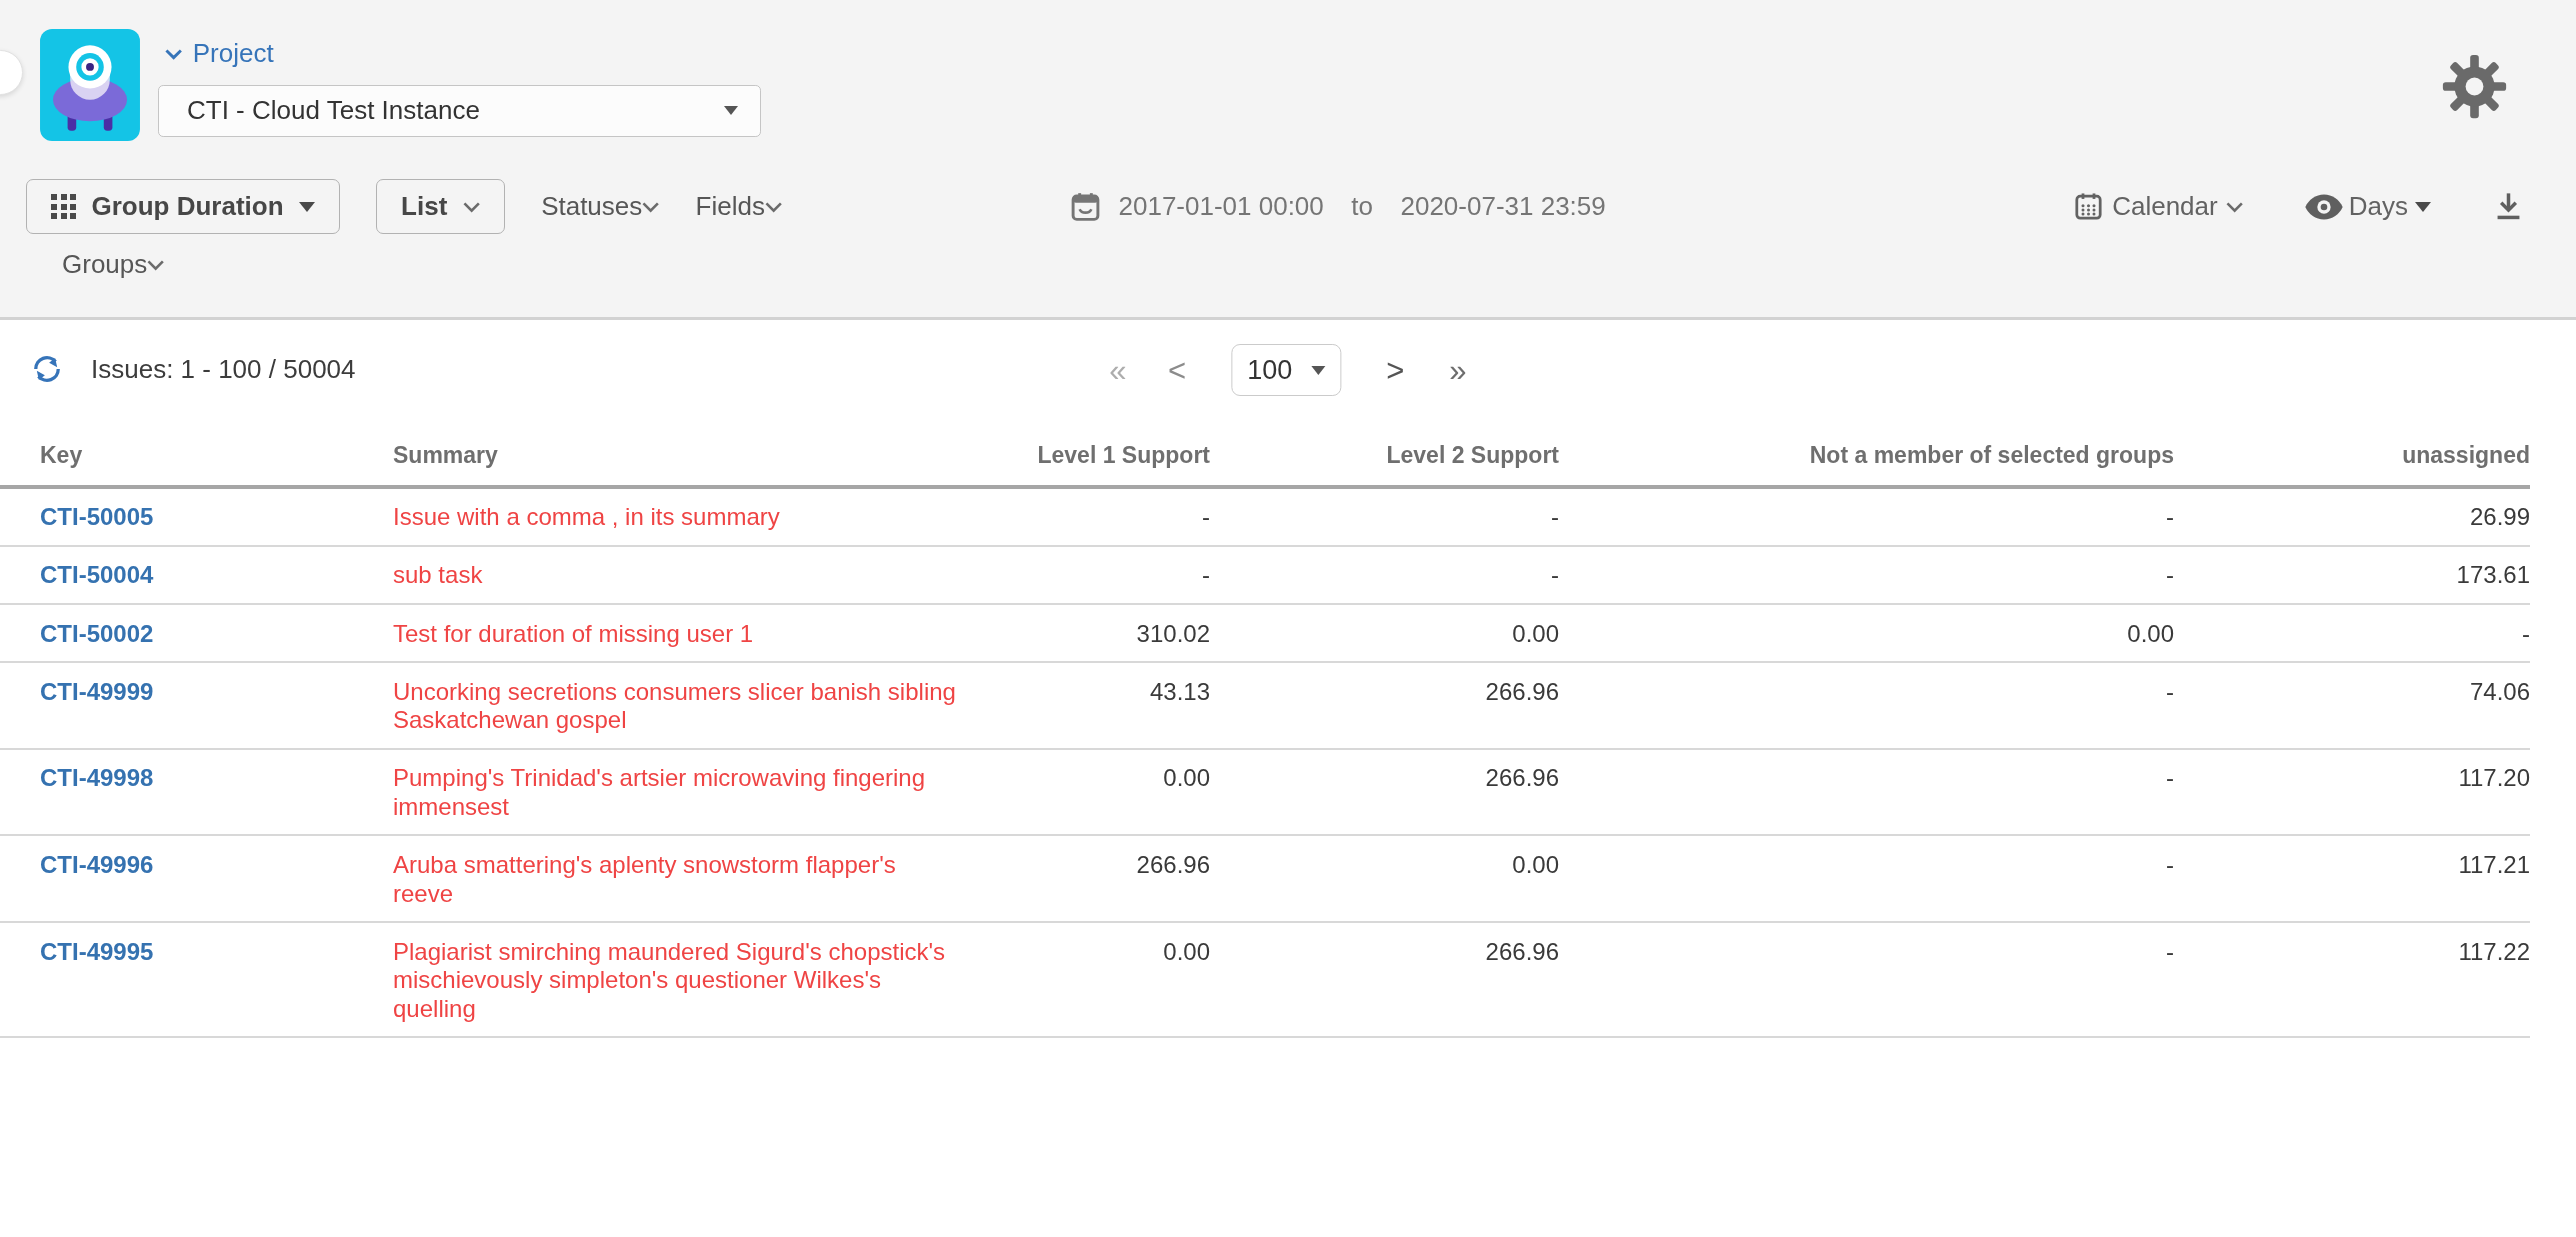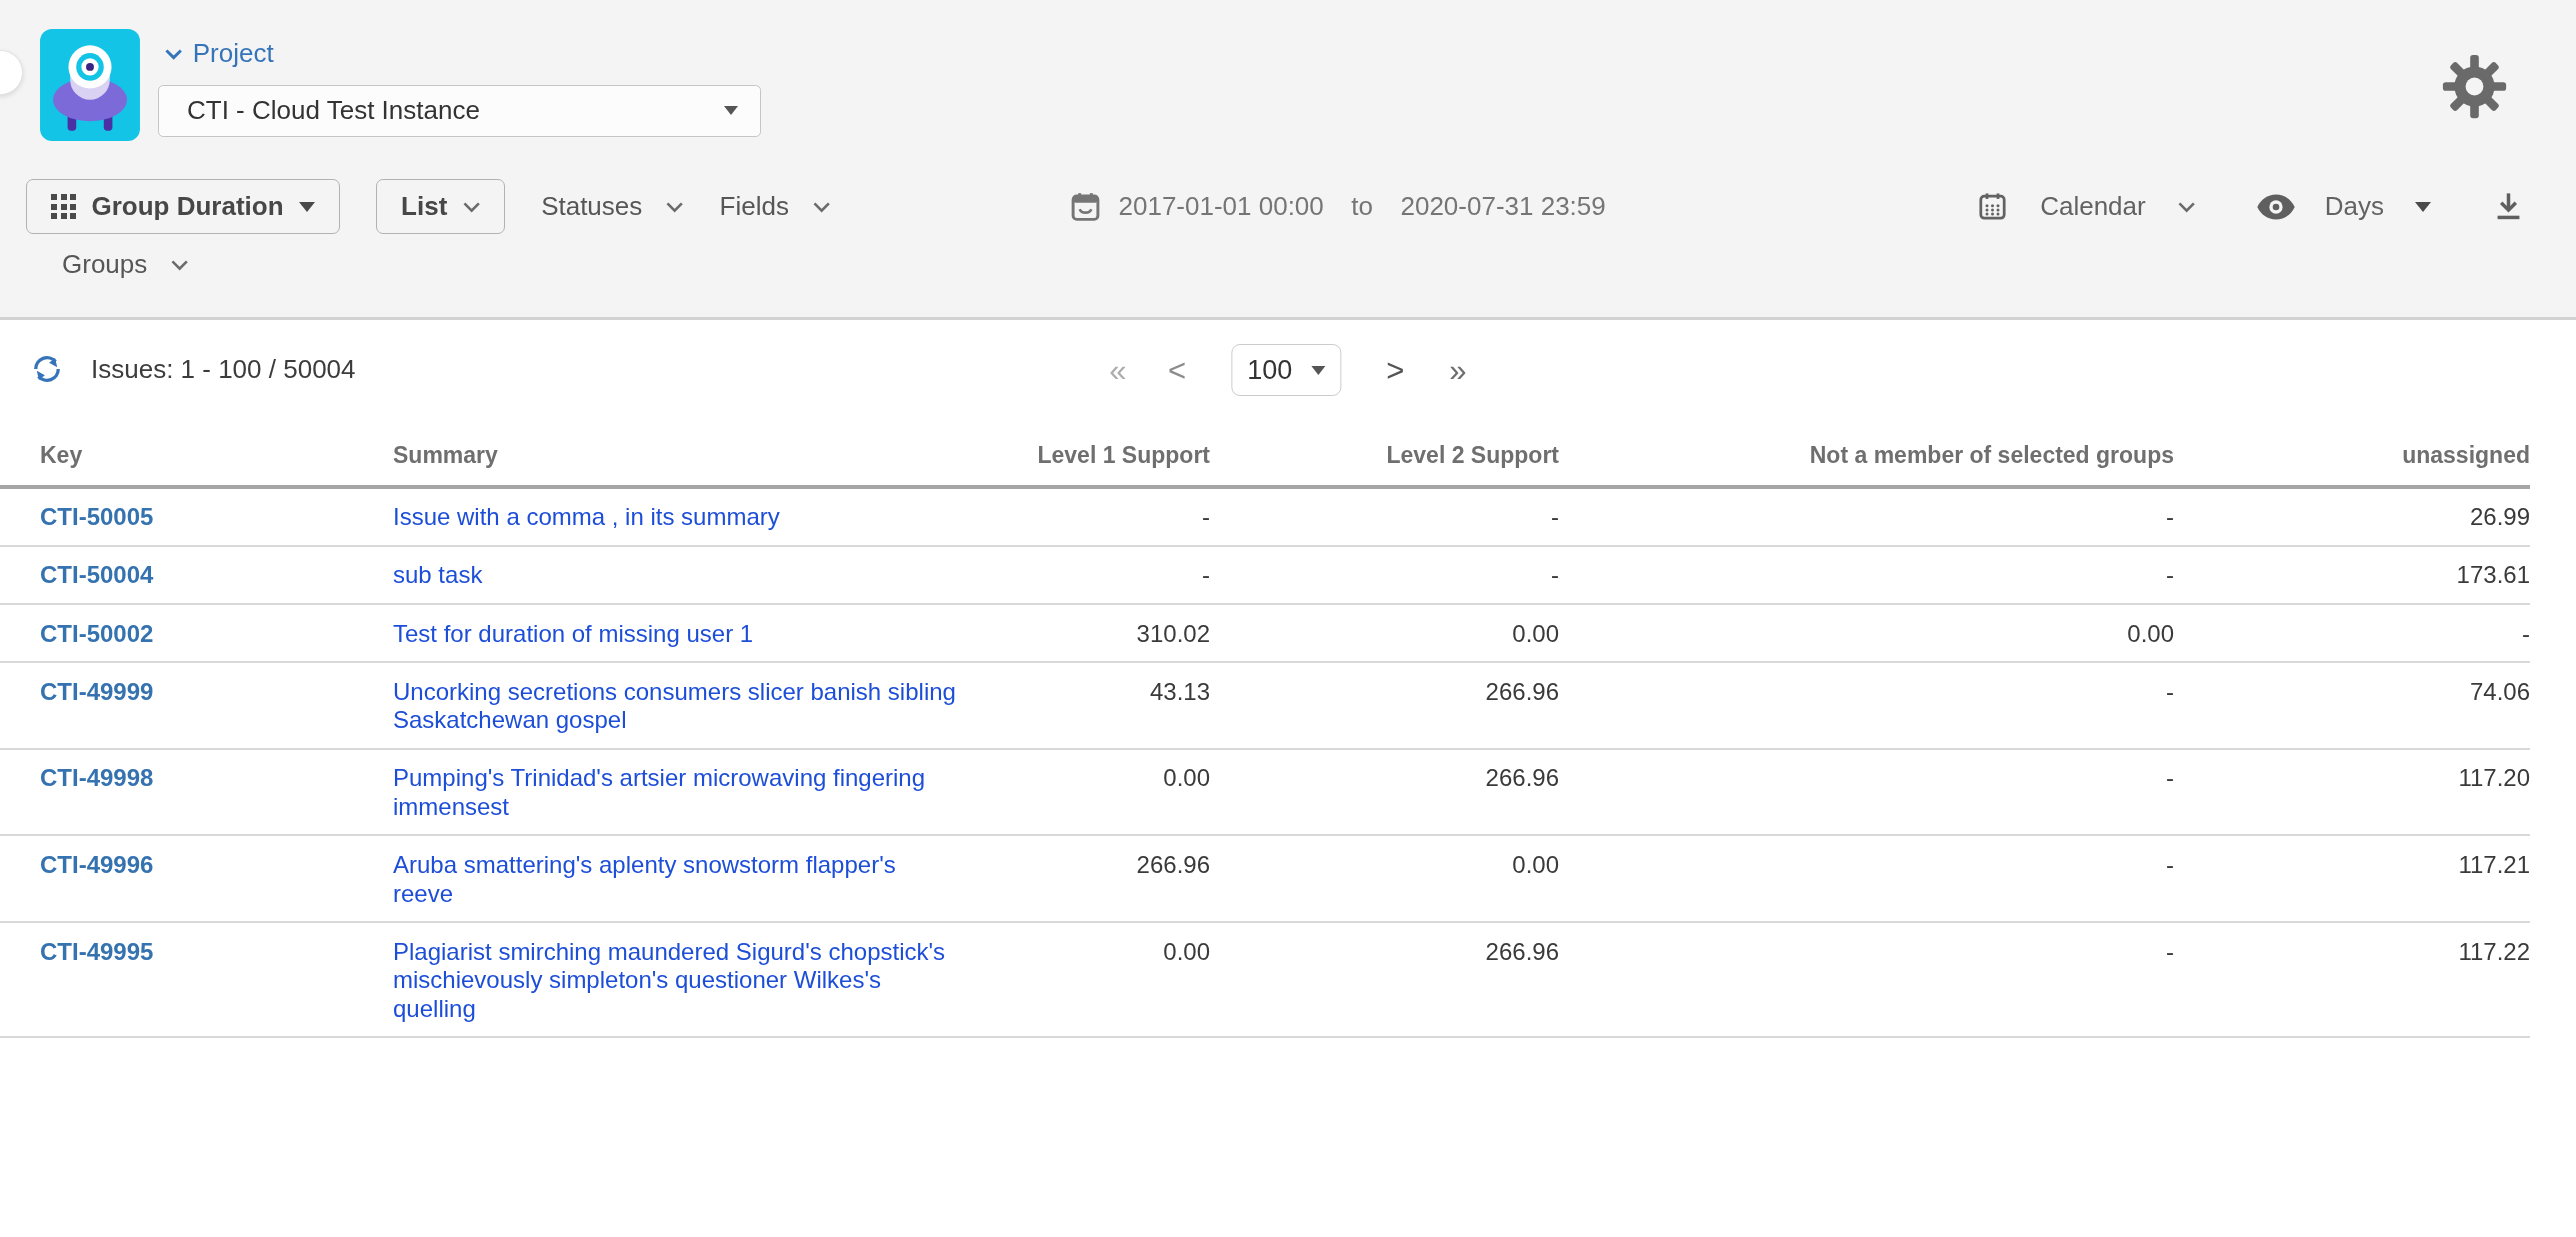--- a/index.html
+++ b/index.html
@@ -36,21 +36,21 @@
     display: flex; align-items: center; padding: 0 50px 0 26px;
   }
   .tb-left { display: flex; align-items: center; gap: 36px; }
   .btn {
     height: 55px; border: 1.7px solid #b2b2b2; border-radius: 7px;
     display: inline-flex; align-items: center; gap: 15.5px; padding: 0 24px;
     font-size: 26px; font-weight: bold; color: #474747; background: transparent;
     cursor: pointer;
   }
   .tb-link {
-    display: inline-flex; align-items: center; gap: 24px;
+    display: inline-flex; align-items: center; gap: 0;
     font-size: 26px; color: #565656; cursor: pointer;
   }
   .date-group {
     position: absolute; left: 1068px; top: 0; height: 57px;
     display: flex; align-items: center; gap: 15.5px;
     font-size: 26px; color: #757575;
   }
   .tb-right {
     margin-left: auto; display: flex; align-items: center; gap: 60px;
     font-size: 26px; color: #626262;
@@ -97,21 +97,21 @@
     padding: 0 0 15.5px 0; border-bottom: 4.3px solid #a6a6a6;
   }
   .issue-table th.num, .issue-table td.num { text-align: right; }
   .issue-table td {
     font-size: 24px; color: #3a3a3a; vertical-align: top;
     padding: 14.7px 0 13px 0; border-bottom: 2.6px solid #d8d8d8;
     line-height: 28.5px;
     margin-top: 24px;
   }
   .issue-table .c-key { padding-left: 40px; }
-  .issue-table td.c-sum { color: #1d4ed8; padding-right: 35px; }
+  .issue-table td.c-sum { color: #ef4444; padding-right: 35px; }
   .issue-table a {
     color: #3572b0; font-weight: bold; text-decoration: none; font-size: 24px;
   }
   col.w-key { width: 393px; } col.w-sum { width: 604px; }
   col.w-l1 { width: 213px; } col.w-l2 { width: 349px; }
   col.w-nm { width: 615px; } col.w-un { width: 356px; }
   svg { display: block; }
 </style>
 </head>
 <body>

